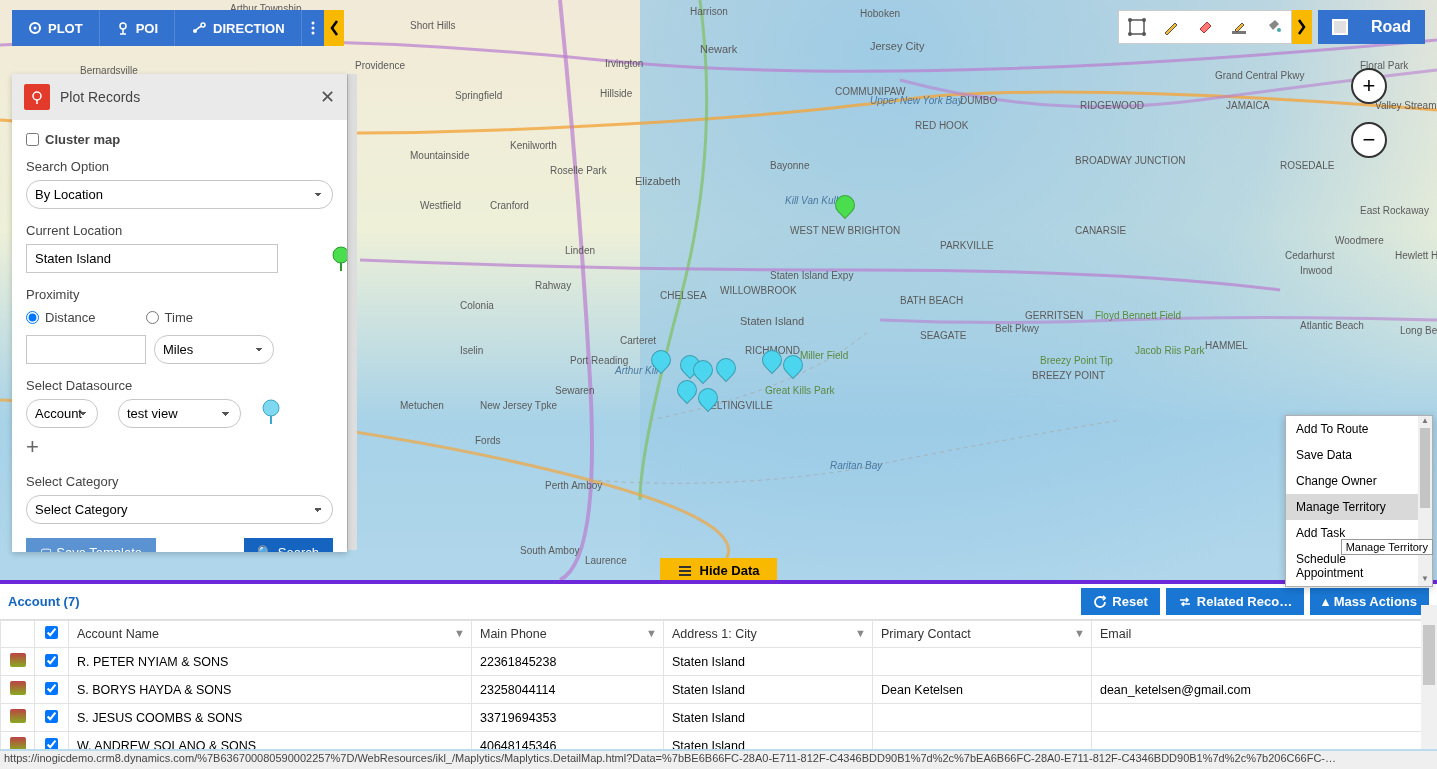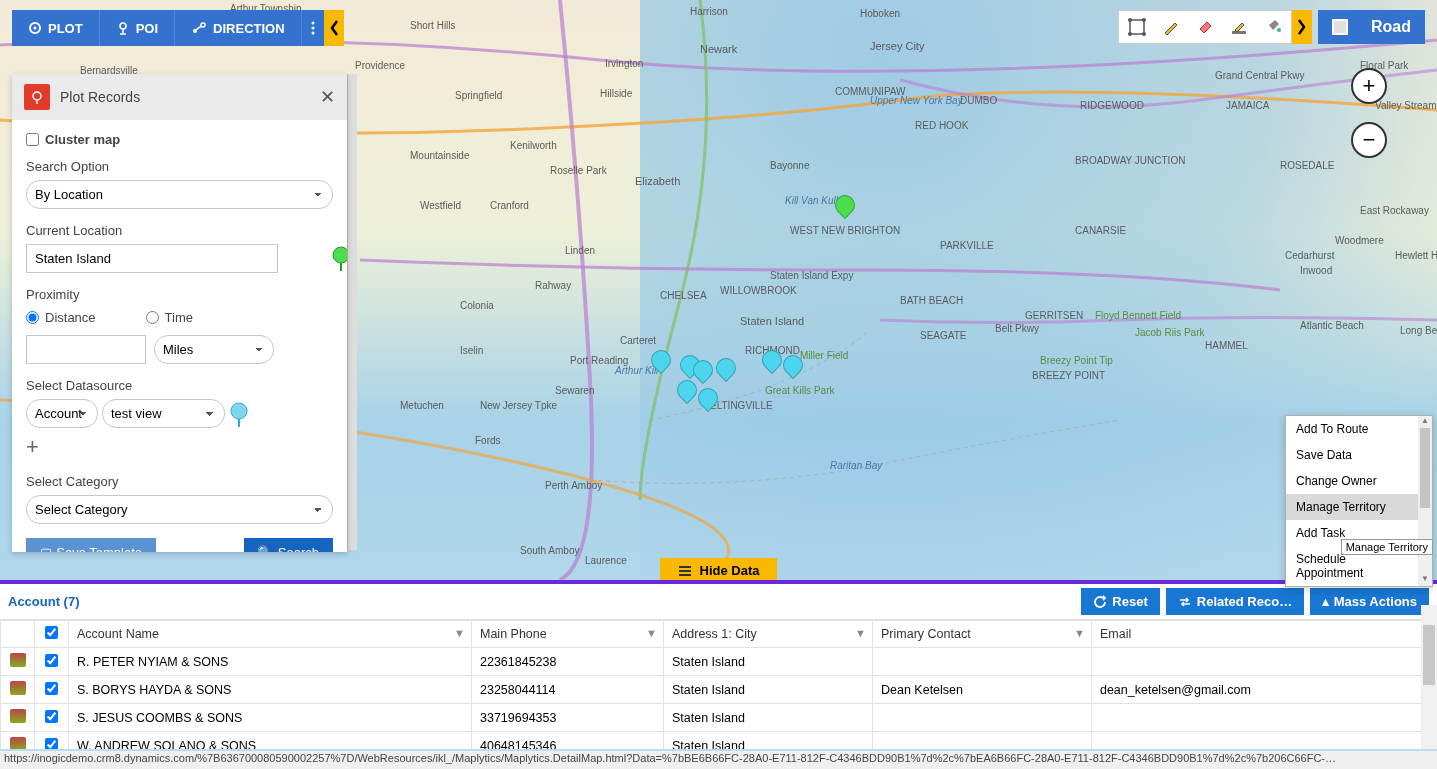--- a/index.html
+++ b/index.html
@@ -36,21 +36,21 @@
 .sel, .inp { width: 100%; border: 1px solid #c7c7c7; padding: 6px 8px; font-size: 13px; background: #fff; }
 .sel { appearance: none; background-image: linear-gradient(45deg, transparent 50%, #555 50%), linear-gradient(135deg, #555 50%, transparent 50%); background-position: calc(100% - 14px) 12px, calc(100% - 10px) 12px; background-size: 4px 4px, 4px 4px; background-repeat: no-repeat; border-radius: 14px; }
 .field-group { margin-bottom: 14px; }
 .loc-wrap { position: relative; }
 .loc-wrap .pin { position: absolute; right: -18px; top: 2px; }
 .radio-row { display: flex; gap: 50px; margin: 8px 0 10px; }
 .radio-row label { display: flex; align-items: center; gap: 6px; }
 .prox-row { display: flex; gap: 8px; }
 .prox-row .inp { width: 120px; }
 .prox-row .sel { width: 120px; }
-.ds-row { display: flex; gap: 4px; align-items: flex-end; }
+.ds-row { display: flex; gap: 20px; align-items: flex-start; }
 .ds-row .sel { width: auto; }
 .ds-row .sel.a { width: 72px; }
 .ds-row .sel.b { width: 123px; }
 .plus { font-size: 22px; color: #666; cursor: pointer; margin-top: 6px; display: inline-block; }
 .btn-row { display: flex; justify-content: space-between; margin-top: 14px; gap: 10px; }
 .btn-row .b { padding: 7px 14px; color: #fff; font-size: 13px; cursor: pointer; display: flex; align-items: center; gap: 4px; }
 .btn-row .b.save-t { background: #1565c0; opacity: .7; }
 .btn-row .b.search { background: #1565c0; }
 
 
@@ -165,21 +165,21 @@
     <span class="ml" style="left: 770px; top: 270px;">Staten Island Expy</span>
     <span class="ml park" style="left: 800px; top: 350px;">Miller Field</span>
     <span class="ml park" style="left: 765px; top: 385px;">Great Kills Park</span>
     <span class="ml" style="left: 900px; top: 295px;">BATH BEACH</span>
     <span class="ml" style="left: 1025px; top: 310px;">GERRITSEN</span>
     <span class="ml" style="left: 920px; top: 330px;">SEAGATE</span>
     <span class="ml" style="left: 995px; top: 323px;">Belt Pkwy</span>
     <span class="ml park" style="left: 1095px; top: 310px;">Floyd Bennett Field</span>
     <span class="ml park" style="left: 1040px; top: 355px;">Breezy Point Tip</span>
     <span class="ml" style="left: 1032px; top: 370px;">BREEZY POINT</span>
-    <span class="ml park" style="left: 1135px; top: 327px;">Jacob Riis Park</span>
+    <span class="ml park" style="left: 1135px; top: 345px;">Jacob Riis Park</span>
     <span class="ml" style="left: 1300px; top: 320px;">Atlantic Beach</span>
     <span class="ml" style="left: 1400px; top: 325px;">Long Beach</span>
     <span class="ml" style="left: 940px; top: 240px;">PARKVILLE</span>
     <span class="ml" style="left: 1075px; top: 225px;">CANARSIE</span>
     <span class="ml" style="left: 1285px; top: 250px;">Cedarhurst</span>
     <span class="ml" style="left: 1335px; top: 235px;">Woodmere</span>
     <span class="ml" style="left: 1395px; top: 250px;">Hewlett Harbor</span>
     <span class="ml" style="left: 1300px; top: 265px;">Inwood</span>
     <span class="ml" style="left: 1360px; top: 205px;">East Rockaway</span>
     <span class="ml" style="left: 1375px; top: 100px;">Valley Stream</span>

